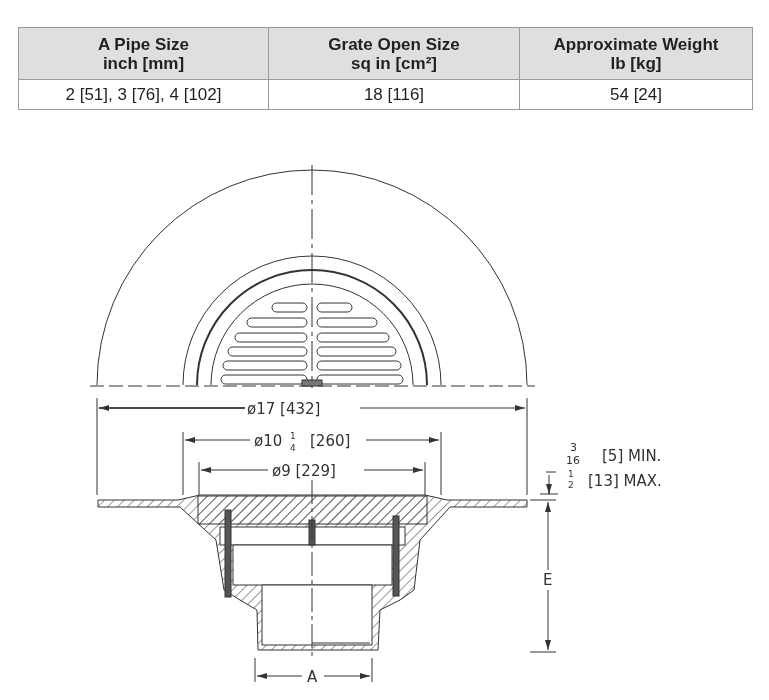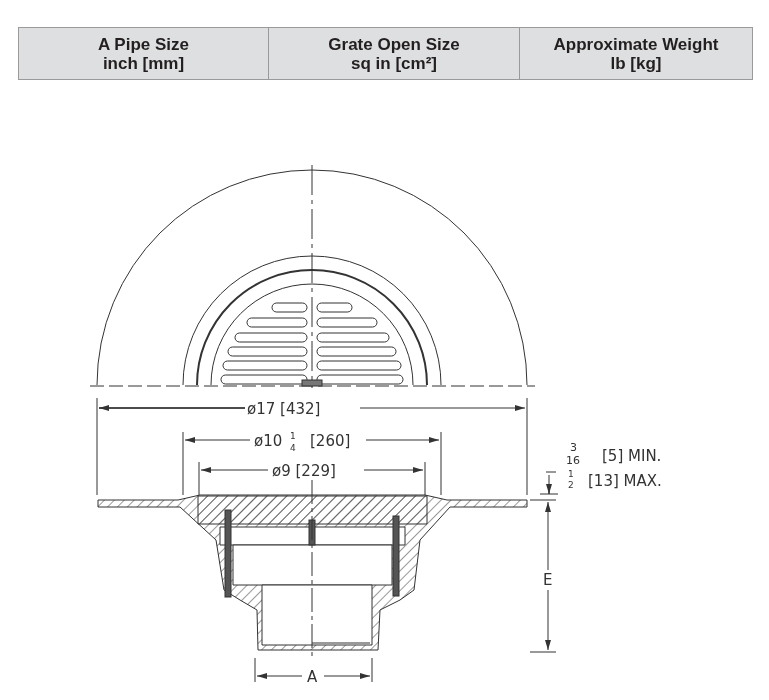--- a/index.html
+++ b/index.html
@@ -19,20 +19,25 @@
   <colgroup>
       <col class="c1">
       <col class="c2">
       <col class="c3">
     </colgroup>
   <tbody>
       <tr>
     <th><span>A Pipe Size</span><br><span>inch [mm]</span></th>
     <th><span>Grate Open Size</span><br><span>sq in [cm²]</span></th>
     <th><span>Approximate Weight</span><br><span>lb [kg]</span></th>
+  </tr>
+  <tr>
+    <td>2 [51], 3 [76], 4 [102]</td>
+    <td>18 [116]</td>
+    <td>54 [24]</td>
   </tr>
 </tbody>
   </table>
 
 <svg class="drawing" width="769" height="700" viewBox="0 0 769 700">
   <defs>
     <pattern id="hatch" patternUnits="userSpaceOnUse" width="7" height="7" patternTransform="rotate(45)">
       <line x1="0" y1="0" x2="0" y2="7" stroke="#333" stroke-width="1"></line>
     </pattern>
     <marker id="arr" markerWidth="10" markerHeight="6" refX="10" refY="3" orient="auto">

